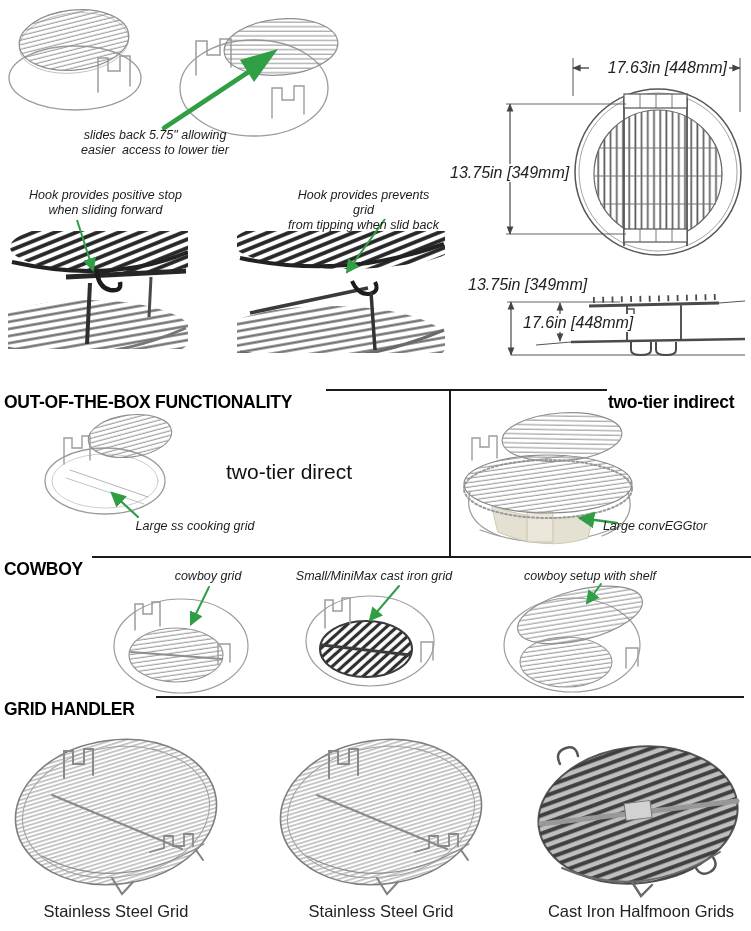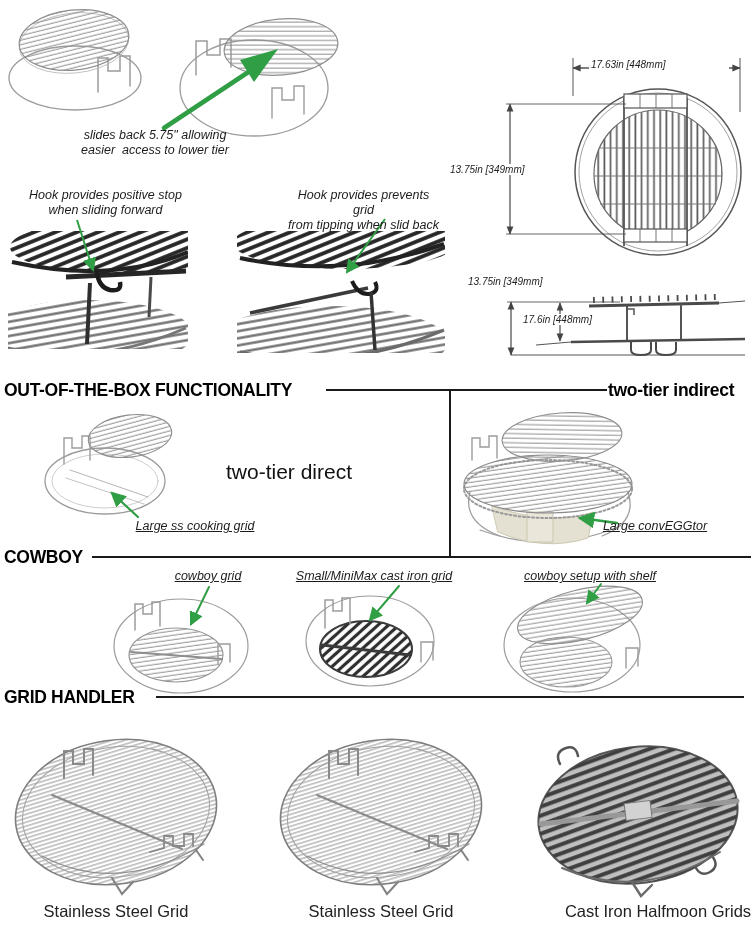--- a/index.html
+++ b/index.html
@@ -1,28 +1,28 @@
 <!DOCTYPE html>
 <html><head>
 <meta charset="utf-8">
 <style>
   html,body{margin:0;padding:0;background:#fff;}
   .page{position:relative;width:751px;height:931px;background:#ffffff;
         font-family:"Liberation Sans",sans-serif;overflow:hidden;}
   svg.art{position:absolute;left:0;top:0;}
   .note{position:absolute;font-style:italic;font-size:12.5px;line-height:1.2;
         color:#1c1c1c;text-align:center;white-space:pre-wrap;}
-  .dim{position:absolute;font-style:italic;font-size:10px;color:#222;
-       background:#fff;text-align:left;white-space:nowrap;padding:0 2px;}
+  .dim{position:absolute;font-style:italic;font-size:16px;color:#222;
+       background:#fff;text-align:right;white-space:nowrap;padding:0 2px;}
   .heading{position:absolute;font-weight:bold;font-size:17.5px;letter-spacing:-0.3px;
-       color:#000;white-space:nowrap;}
+       color:#000;white-space:nowrap;margin-top:12px;}
   .heading.right{text-align:left;width:140px;}
   .rule{position:absolute;background:#1a1a1a;}
   .clabel{position:absolute;font-style:italic;font-size:12.5px;color:#1c1c1c;
-       transform:translateX(-50%);white-space:nowrap;text-decoration:underline;}
+       transform:translateX(-50%);white-space:nowrap;}
   .caption{position:absolute;font-size:16.5px;color:#222;
        transform:translateX(-50%);white-space:nowrap;}
   .big-italic{position:absolute;font-size:21px;color:#111;white-space:nowrap;}
 </style>
 </head>
 <body>
 
 <div class="page">
 
 <svg class="art" width="751" height="931" viewBox="0 0 751 931">
@@ -244,15 +244,15 @@
 <div class="heading" style="left:4px;top:547px">COWBOY</div>
 <div class="rule" style="left:92px;top:556px;width:659px;height:2px"></div>
 <div class="clabel" style="left:208px;top:569px">cowboy grid</div>
 <div class="clabel" style="left:374px;top:569px">Small/MiniMax cast iron grid</div>
 <div class="clabel" style="left:590px;top:569px">cowboy setup with shelf</div>
 
 <div class="heading" style="left:4px;top:687px">GRID HANDLER</div>
 <div class="rule" style="left:156px;top:696px;width:588px;height:2px"></div>
 <div class="caption" style="left:116px;top:902px">Stainless Steel Grid</div>
 <div class="caption" style="left:381px;top:902px">Stainless Steel Grid</div>
-<div class="caption" style="left:658px;top:902px">Cast Iron Halfmoon Grids</div>
+<div class="caption" style="left:641px;top:902px">Cast Iron Halfmoon Grids</div>
 
 </div>
 
 </body></html>

